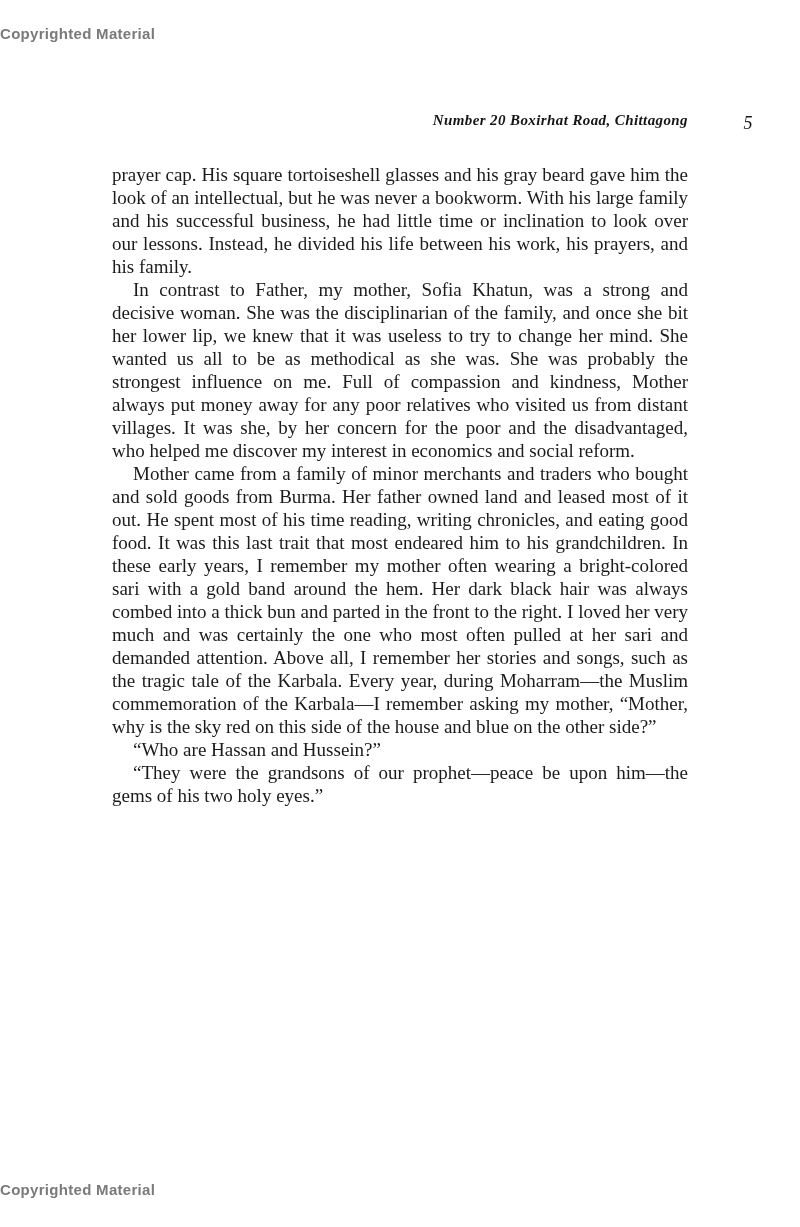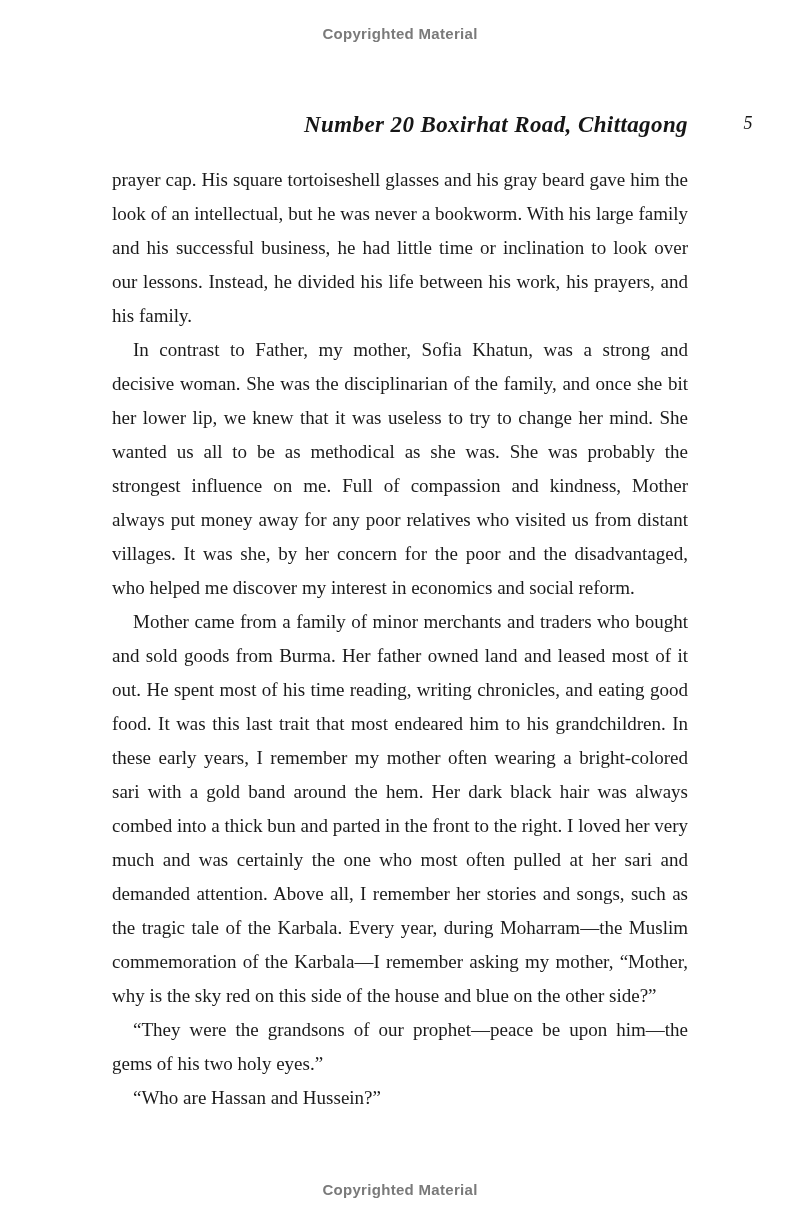--- a/index.html
+++ b/index.html
@@ -8,59 +8,59 @@
     width: 800px;
     height: 1227px;
     background: #ffffff;
     font-family: "Liberation Serif", serif;
     overflow: hidden;
   }
   .watermark {
     position: absolute;
     left: 0;
     width: 100%;
-    text-align: center;
+    text-align: left;
     font-family: "Liberation Sans", sans-serif;
     font-weight: 700;
     font-size: 15px;
     letter-spacing: 0.3px;
     color: #7a7a7a;
   }
   .watermark-top { top: 25px; }
   .watermark-bottom { top: 1181px; }
   .running-head {
     position: absolute;
     top: 112px;
     left: 112px;
     width: 576px;
     text-align: right;
     font-style: italic;
     font-weight: 600;
-    font-size: 23px;
+    font-size: 15px;
     letter-spacing: 0.4px;
     color: #161616;
     white-space: nowrap;
   }
   .folio {
     position: absolute;
     top: 113px;
     left: 731px;
     width: 34px;
     text-align: center;
     font-style: italic;
     font-size: 18px;
     color: #161616;
   }
   .body-text {
     position: absolute;
     top: 163px;
     left: 112px;
     width: 576px;
     font-size: 19px;
-    line-height: 34px;
+    line-height: 23px;
     text-align: justify;
     color: #1b1b1b;
   }
   .para { margin: 0; padding: 0; }
   .para.indent { text-indent: 21px; }
 </style>
 </head>
 <body>
 
 <div class="page">
@@ -68,19 +68,19 @@
   <div class="watermark watermark-top">Copyrighted Material</div>
 
   <div class="running-head">Number 20 Boxirhat Road, Chittagong</div>
 
   <div class="folio">5</div>
 
   <div class="body-text">
     <p class="para">prayer cap. His square tortoiseshell glasses and his gray beard gave him the look of an intellectual, but he was never a bookworm. With his large family and his successful business, he had little time or inclination to look over our lessons. Instead, he divided his life between his work, his prayers, and his family.</p>
     <p class="para indent">In contrast to Father, my mother, Sofia Khatun, was a strong and decisive woman. She was the disciplinarian of the family, and once she bit her lower lip, we knew that it was useless to try to change her mind. She wanted us all to be as methodical as she was. She was probably the strongest influence on me. Full of compassion and kindness, Mother always put money away for any poor relatives who visited us from distant villages. It was she, by her concern for the poor and the disadvantaged, who helped me discover my interest in economics and social reform.</p>
     <p class="para indent">Mother came from a family of minor merchants and traders who bought and sold goods from Burma. Her father owned land and leased most of it out. He spent most of his time reading, writing chronicles, and eating good food. It was this last trait that most endeared him to his grandchildren. In these early years, I remember my mother often wearing a bright-colored sari with a gold band around the hem. Her dark black hair was always combed into a thick bun and parted in the front to the right. I loved her very much and was certainly the one who most often pulled at her sari and demanded attention. Above all, I remember her stories and songs, such as the tragic tale of the Karbala. Every year, during Moharram—the Muslim commemoration of the Karbala—I remember asking my mother, “Mother, why is the sky red on this side of the house and blue on the other side?”</p>
+    <p class="para indent">“Who are Hassan and Hussein?”</p>
     <p class="para indent">“They were the grandsons of our prophet—peace be upon him—the gems of his two holy eyes.”</p>
-    <p class="para indent">“Who are Hassan and Hussein?”</p>
   </div>
 
   <div class="watermark watermark-bottom">Copyrighted Material</div>
 
 </div>
 
 </body></html>

